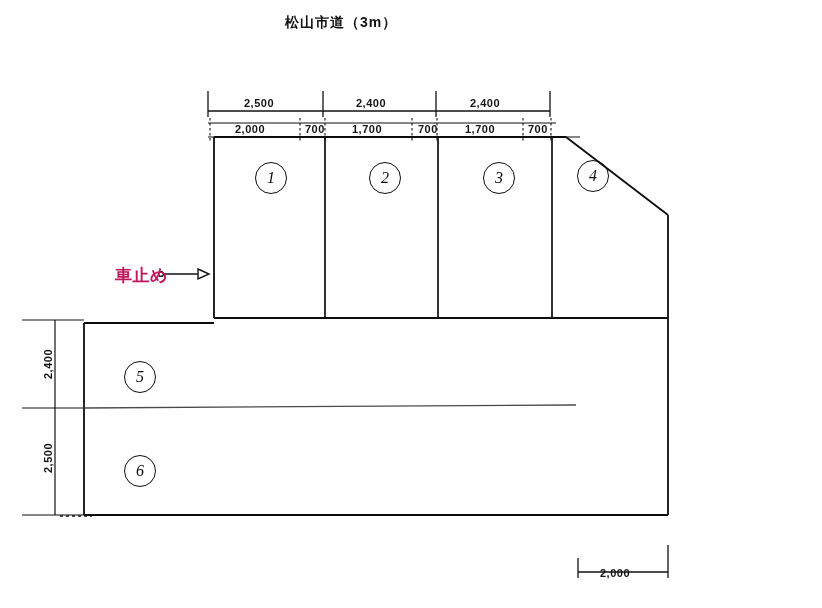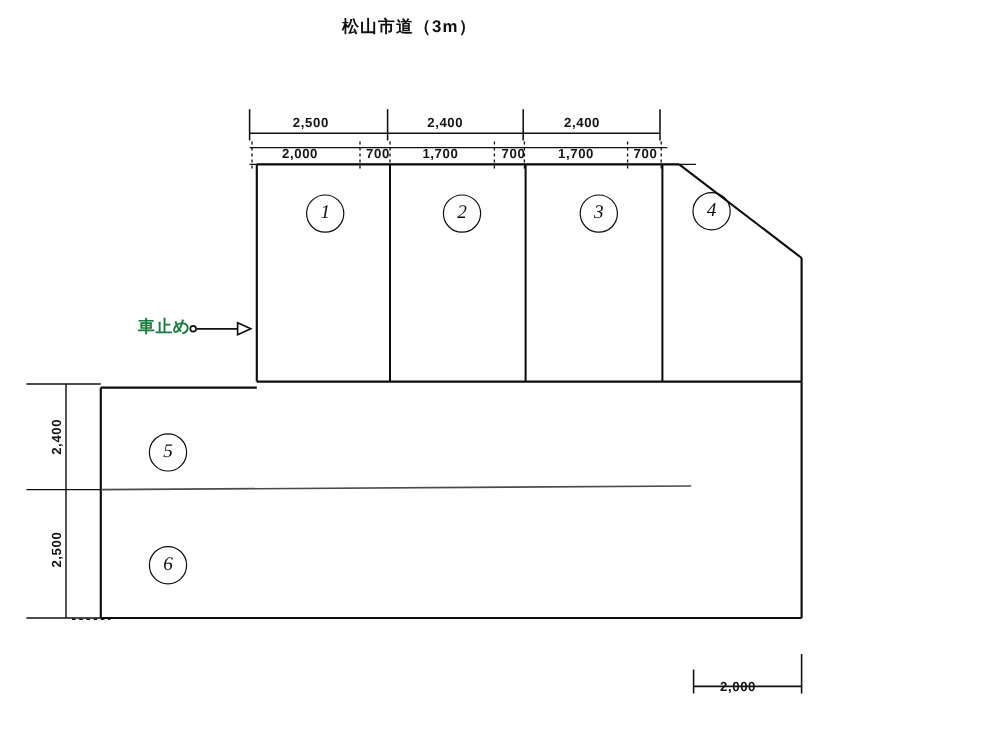--- a/index.html
+++ b/index.html
@@ -66,24 +66,24 @@
     text-align: center;
     font-family: "Liberation Serif", "DejaVu Serif", serif;
     font-style: italic;
     color: #0d0d0d;
     background: transparent;
   }
   #stopper-label {
     position: absolute;
     left: 115px;
     top: 264px;
-    font-size: 14px;
+    font-size: 17px;
     font-weight: bold;
     letter-spacing: 0.5px;
-    color: #15803d;
+    color: #be185d;
     white-space: nowrap;
   }
 </style>
 </head>
 <body>
 
 <div id="plan">
 
   <svg viewBox="0 0 822 608" xmlns="http://www.w3.org/2000/svg">
 

